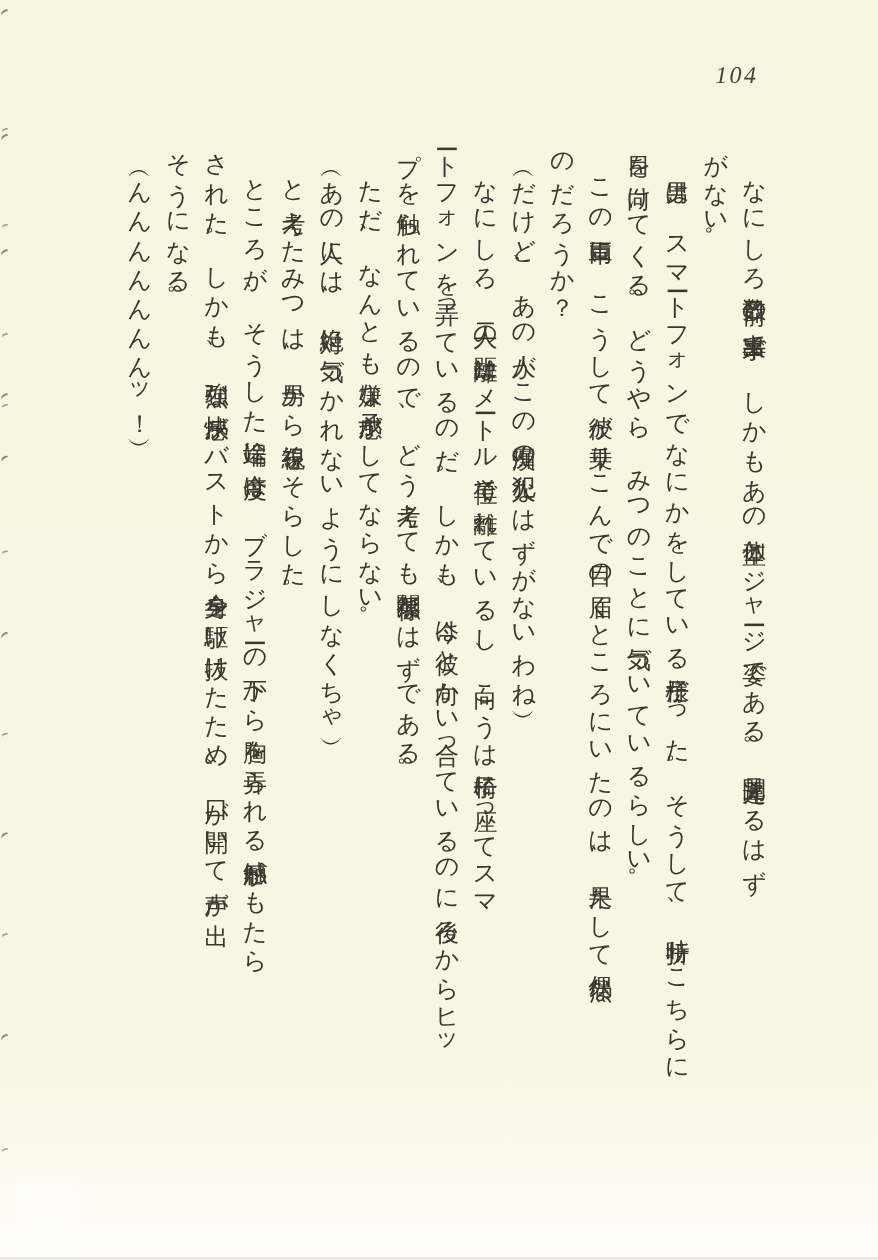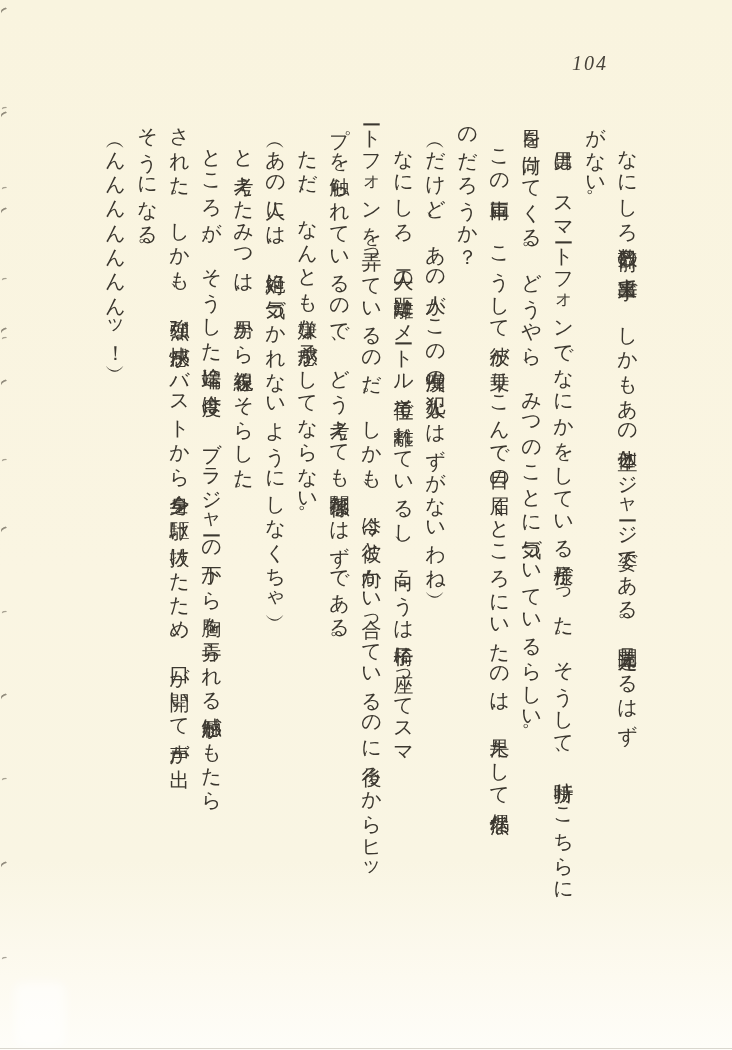--- a/index.html
+++ b/index.html
@@ -17,21 +17,21 @@
   }
   
   .page::after {
     content: "";
     position: absolute; left: 0; bottom: 1px;
     width: 100%; height: 1px;
     background: rgba(150, 143, 130, 0.35);
   }
   .page-number {
     position: absolute;
-    top: 52px; left: 572px;
+    top: 52px; left: 596px;
     font-size: 20px;
     font-style: italic;
     letter-spacing: 2px;
     color: #47433a;
   }
   .text-block {
     position: absolute;
     top: 114px; right: 88px;
     height: 828px;
     writing-mode: vertical-rl;

